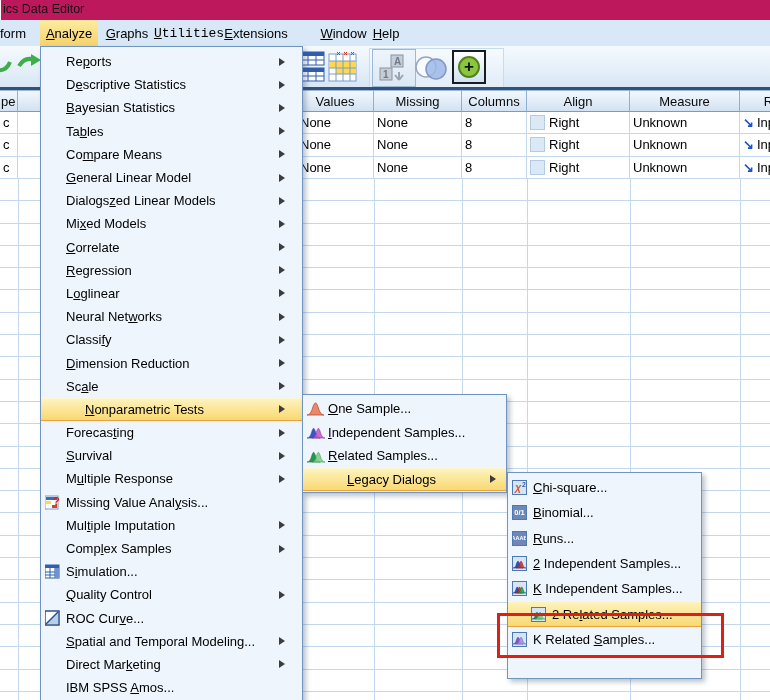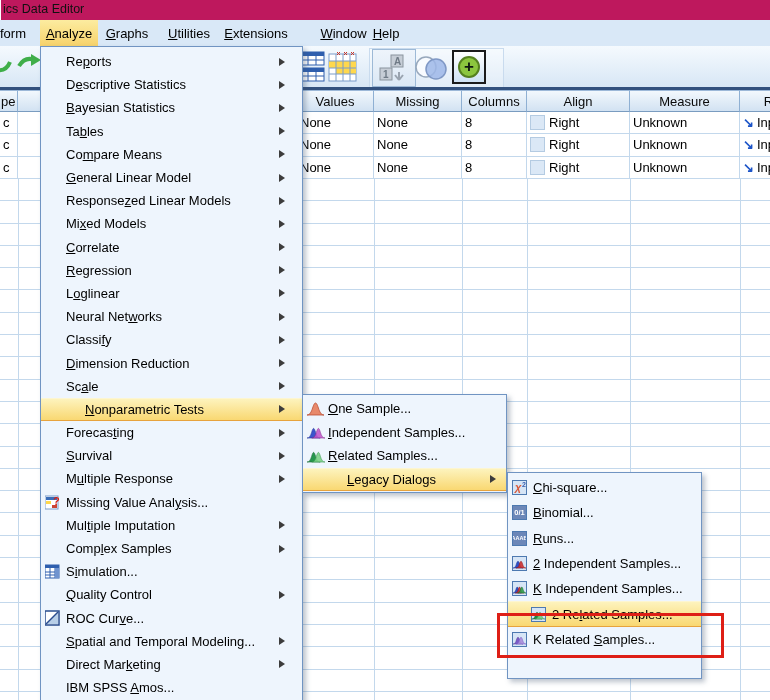--- a/index.html
+++ b/index.html
@@ -71,21 +71,21 @@
   <div class="menubar">
     <div class="mb" style="left:0;width:36px;justify-content:flex-start;">
         <span class="lbl"><span>form</span><span class="k"></span><span></span></span>
       </div>
     <div class="mb hl" style="left:40px;width:58px;">
         <span class="lbl"><span></span><span class="k">A</span><span>nalyze</span></span>
       </div>
     <div class="mb" style="left:102px;width:50px;">
         <span class="lbl"><span></span><span class="k">G</span><span>raphs</span></span>
       </div>
-    <div class="mb" style="left:161px;width:56px;">
+    <div class="mb" style="left:161px;width:56px;font-family:Liberation Mono, monospace;">
         <span class="lbl"><span></span><span class="k">U</span><span>tilities</span></span>
       </div>
     <div class="mb" style="left:224px;width:64px;">
         <span class="lbl"><span></span><span class="k">E</span><span>xtensions</span></span>
       </div>
     <div class="mb" style="left:318px;width:51px;">
         <span class="lbl"><span></span><span class="k">W</span><span>indow</span></span>
       </div>
     <div class="mb" style="left:369px;width:34px;">
         <span class="lbl"><span></span><span class="k">H</span><span>elp</span></span>
@@ -244,21 +244,21 @@
         <span class="lbl"><span>Co</span><span class="k">m</span><span>pare Means</span></span>
         <span class="arr"></span>
       </div>
     <div class="mi">
         <span class="ic"></span>
         <span class="lbl"><span></span><span class="k">G</span><span>eneral Linear Model</span></span>
         <span class="arr"></span>
       </div>
     <div class="mi">
         <span class="ic"></span>
-        <span class="lbl"><span>Response</span><span class="k">z</span><span>ed Linear Models</span></span>
+        <span class="lbl"><span>Dialogs</span><span class="k">z</span><span>ed Linear Models</span></span>
         <span class="arr"></span>
       </div>
     <div class="mi">
         <span class="ic"></span>
         <span class="lbl"><span>Mi</span><span class="k">x</span><span>ed Models</span></span>
         <span class="arr"></span>
       </div>
     <div class="mi">
         <span class="ic"></span>
         <span class="lbl"><span></span><span class="k">C</span><span>orrelate</span></span>

